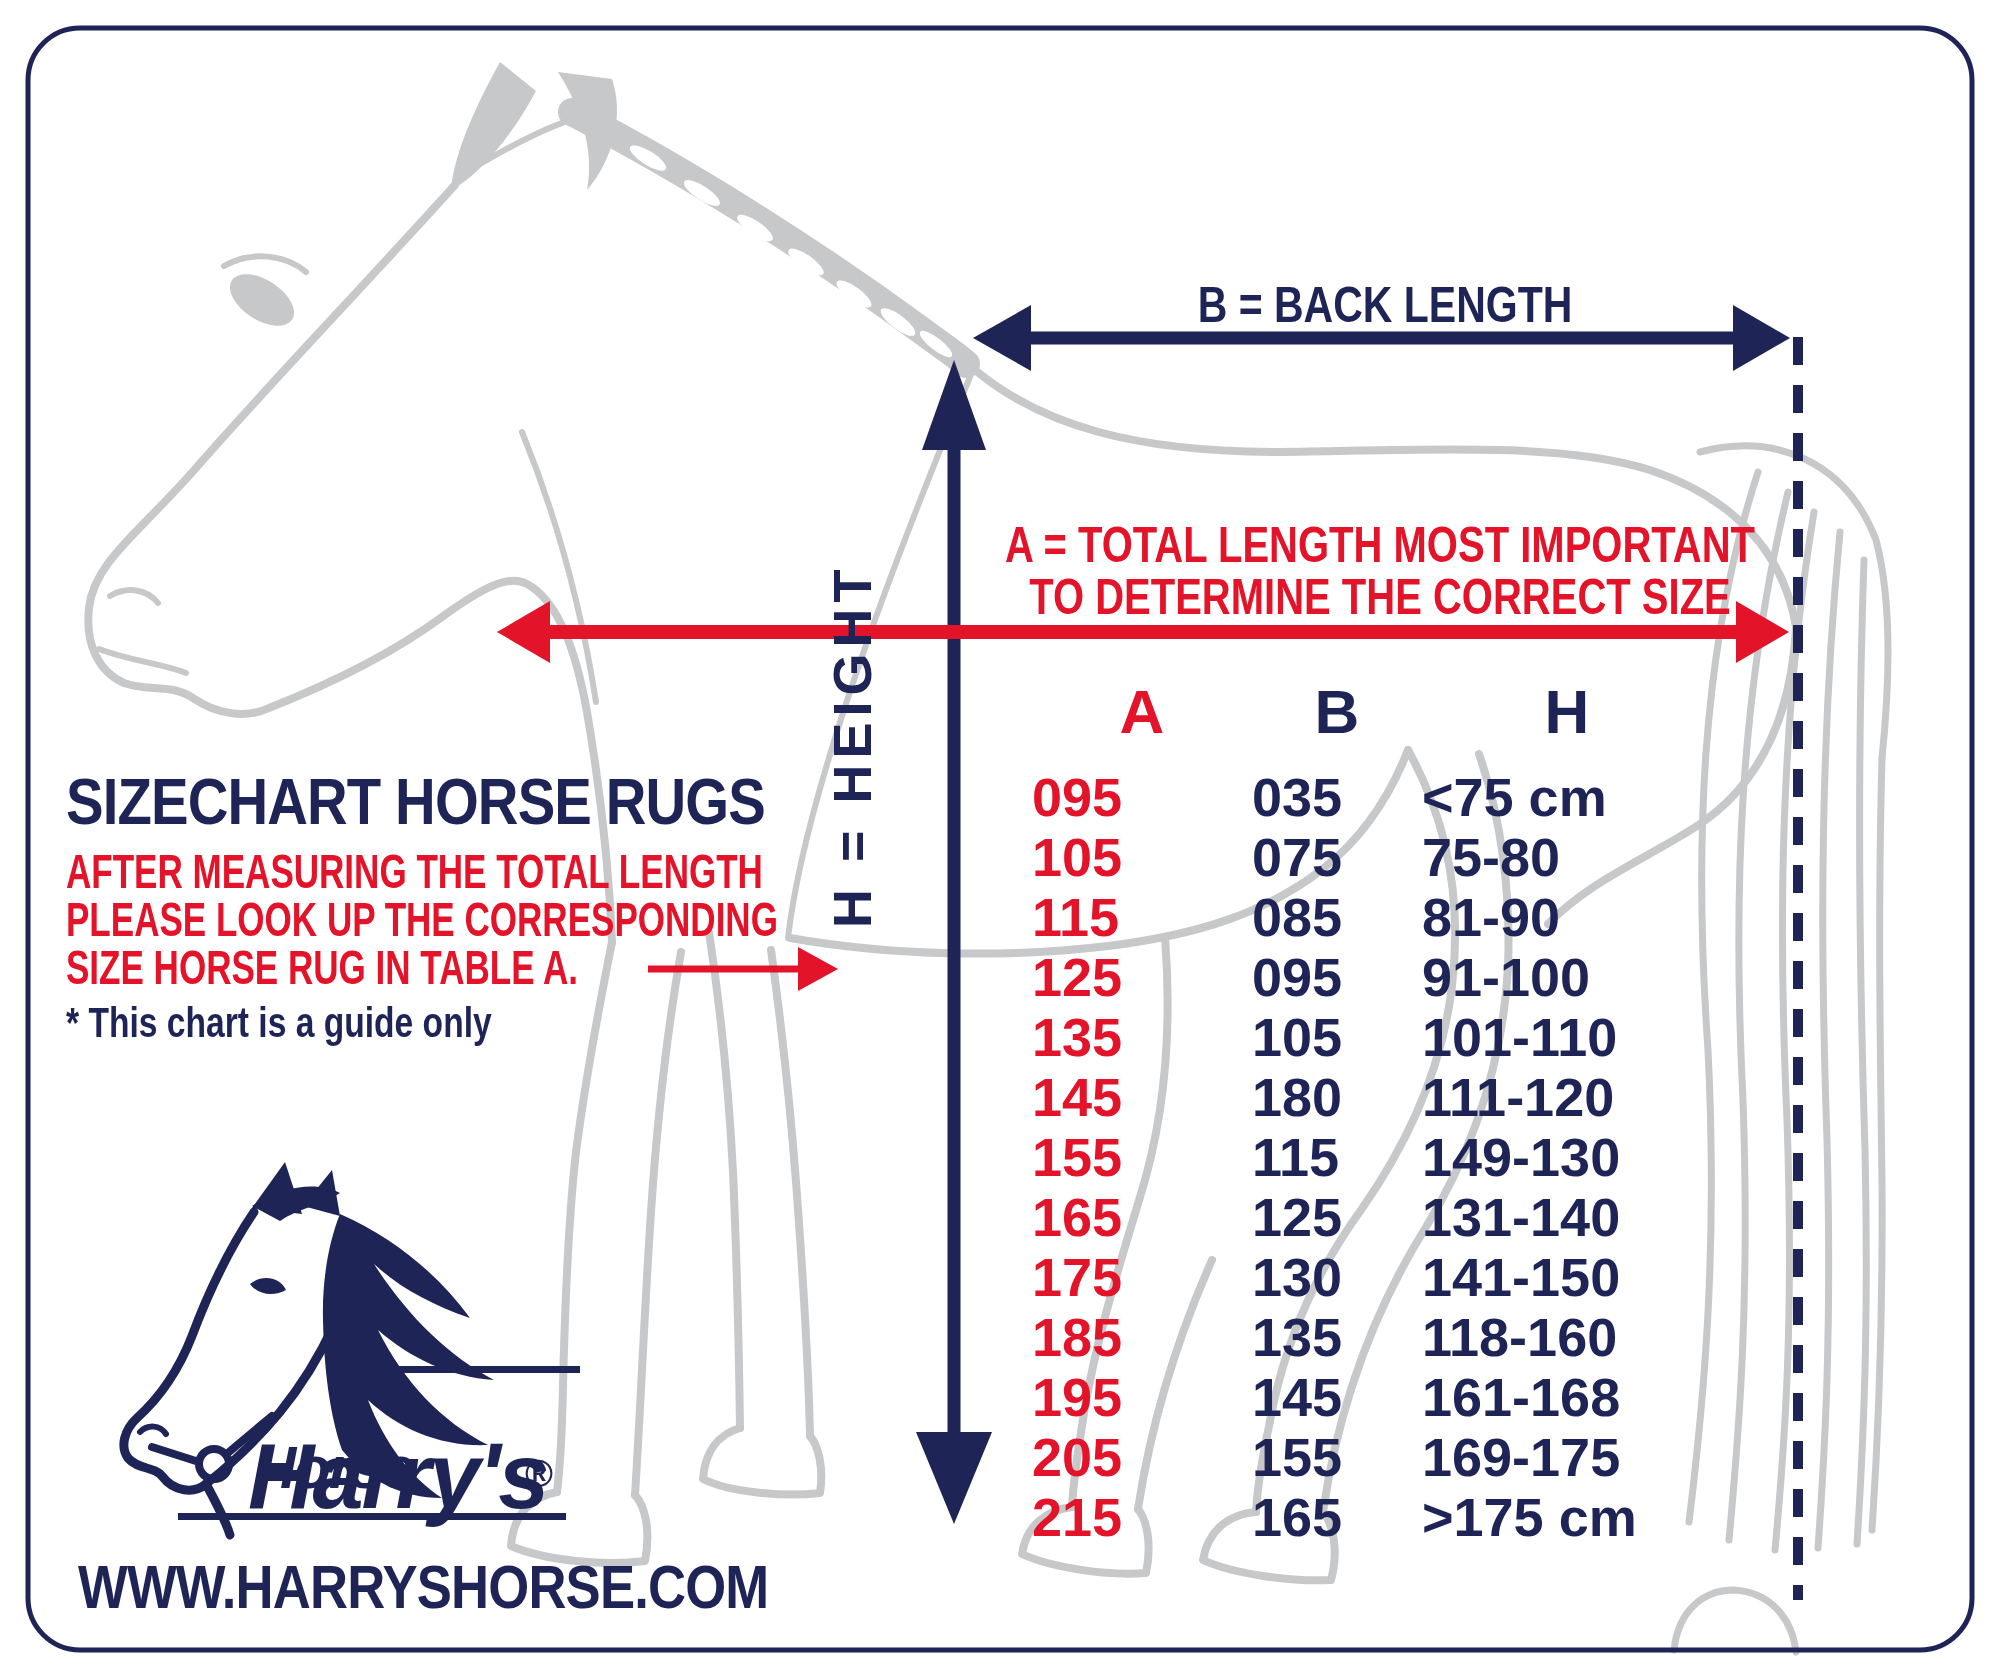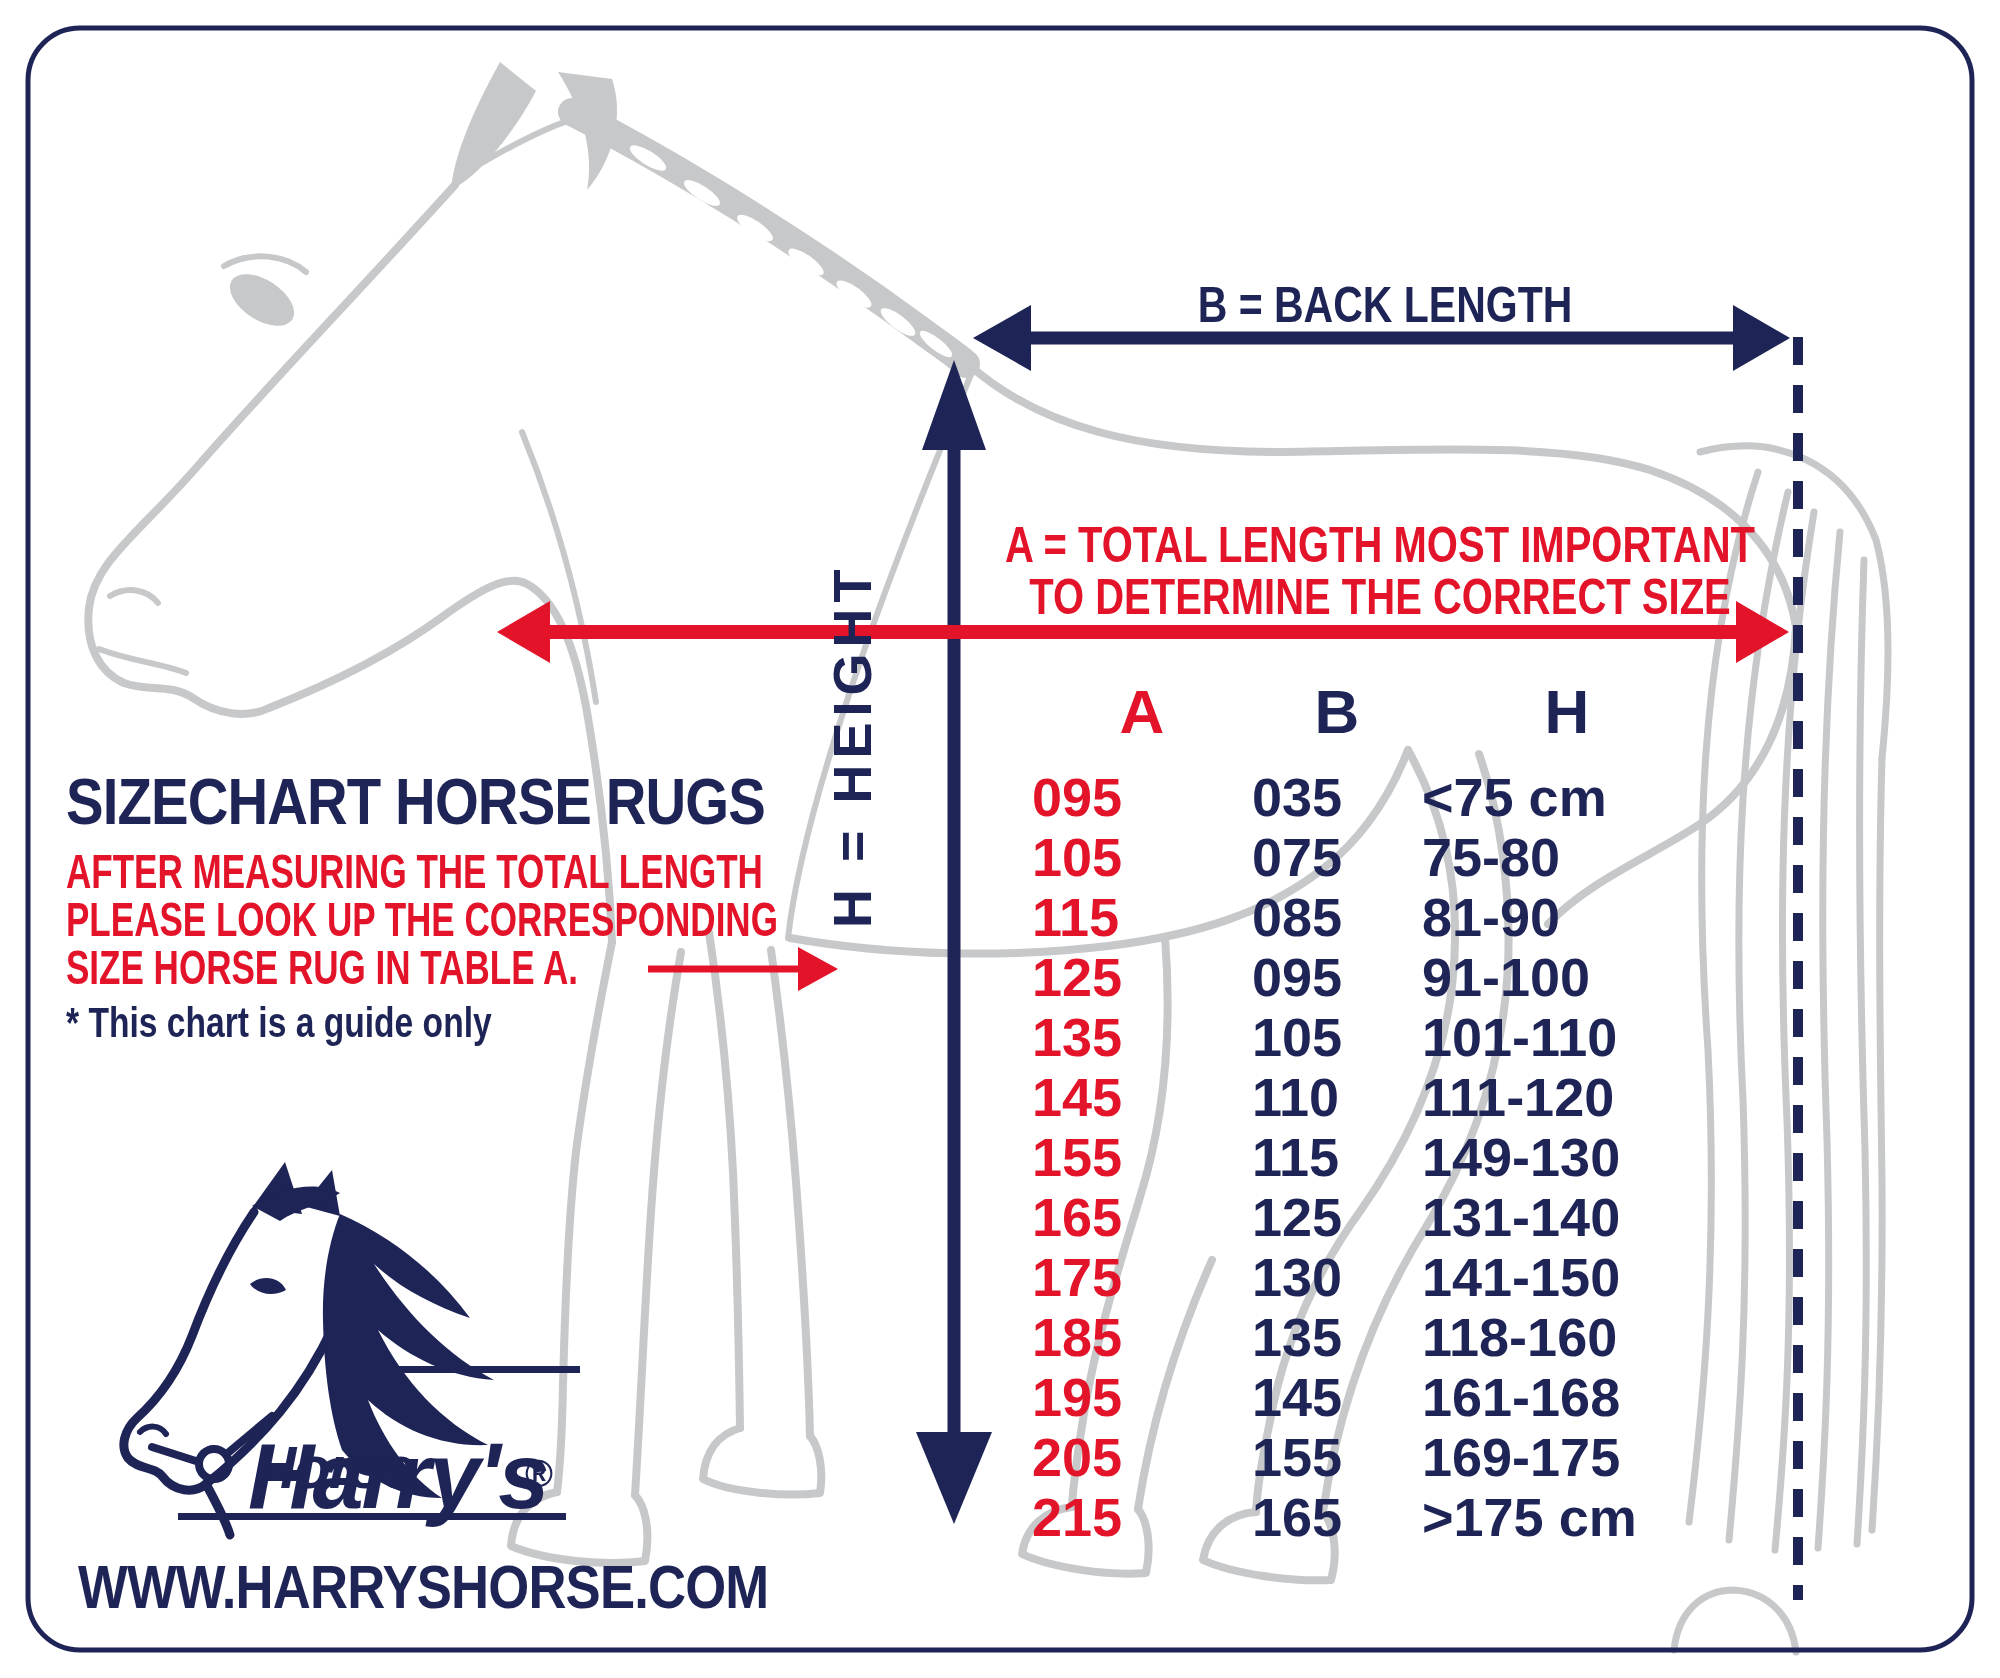--- a/index.html
+++ b/index.html
@@ -191,21 +191,21 @@
           <span class="cb">095</span>
           <span class="ch">91-100</span>
       </div>
       <div class="trow">
         <span class="ca">135</span>
           <span class="cb">105</span>
           <span class="ch">101-110</span>
       </div>
       <div class="trow">
         <span class="ca">145</span>
-          <span class="cb">110</span>
+          <span class="cb">180</span>
           <span class="ch">111-120</span>
       </div>
       <div class="trow">
         <span class="ca">155</span>
           <span class="cb">115</span>
           <span class="ch">149-130</span>
       </div>
       <div class="trow">
         <span class="ca">165</span>
           <span class="cb">125</span>

